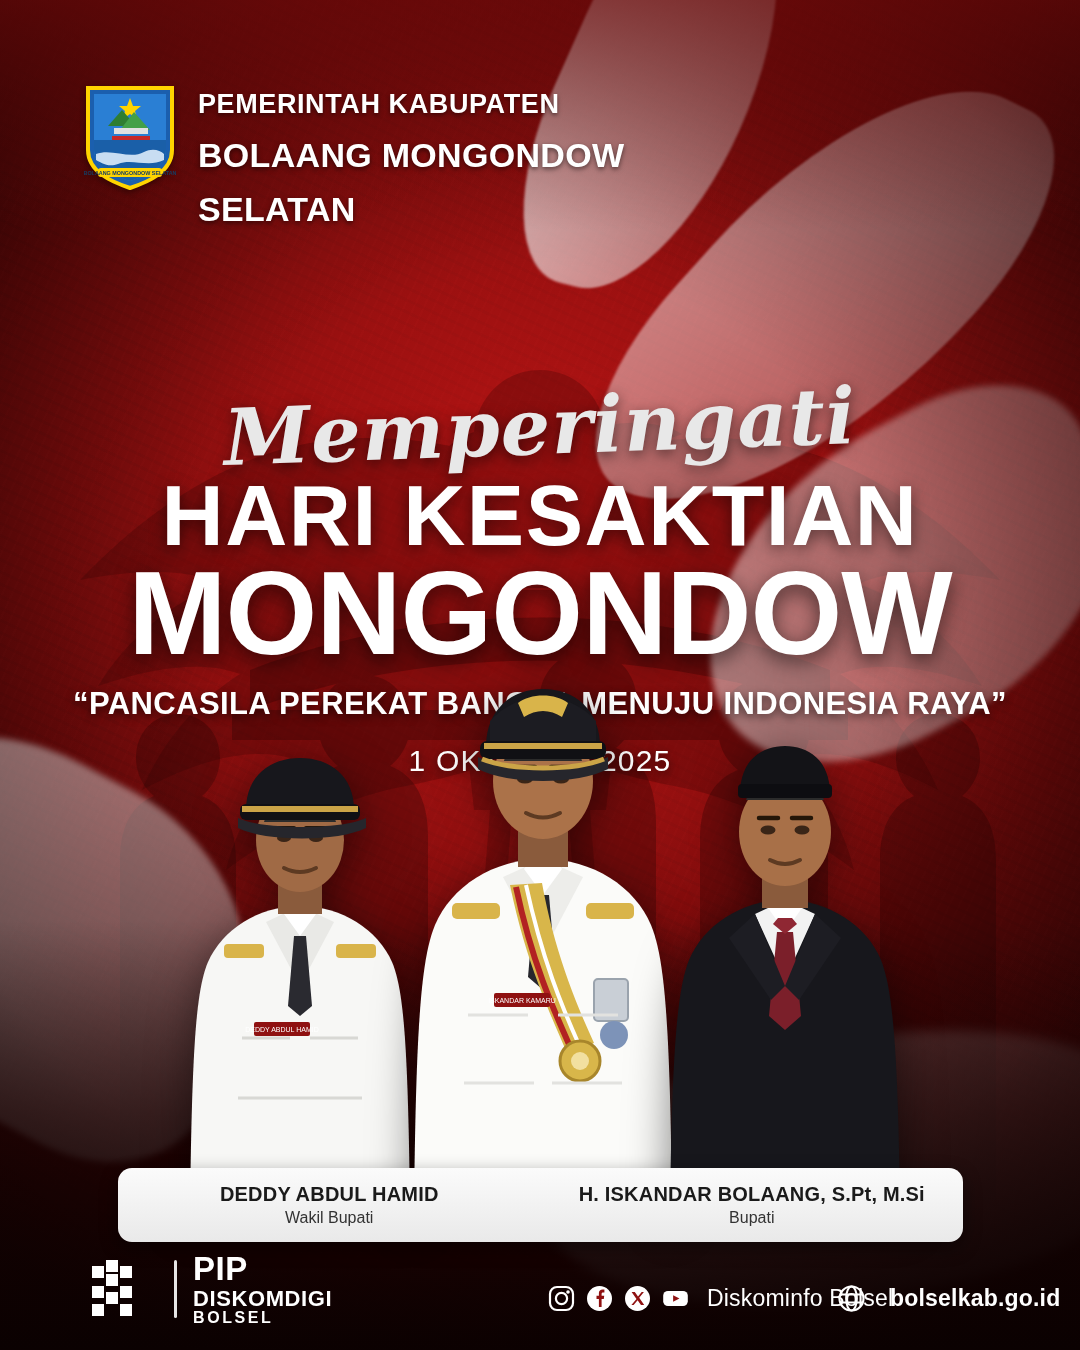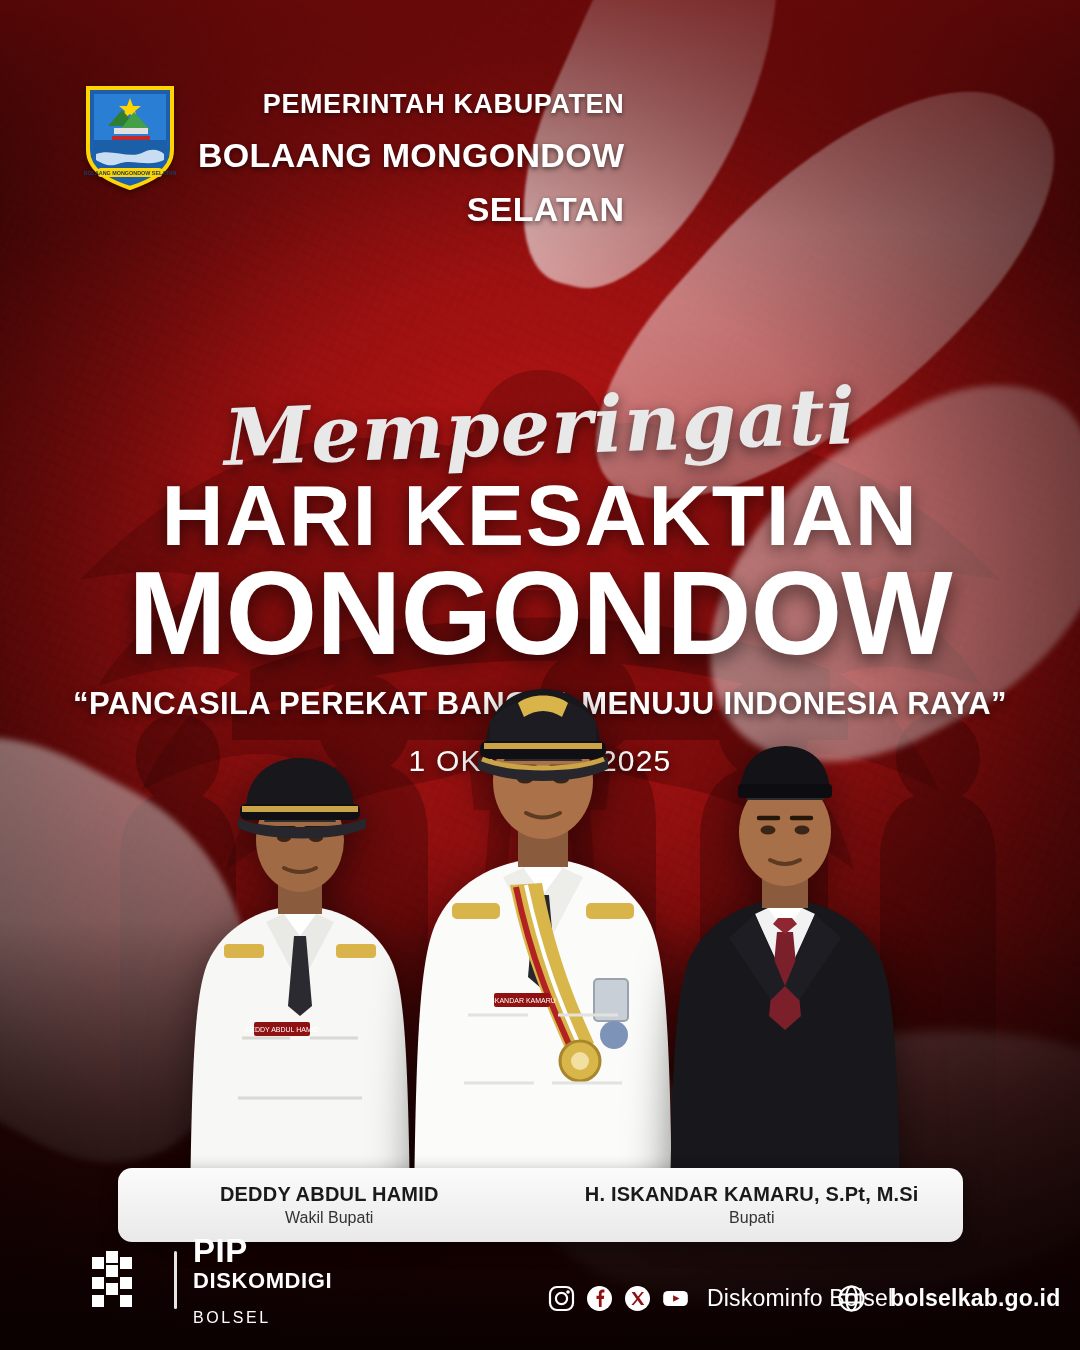--- a/index.html
+++ b/index.html
@@ -109,21 +109,21 @@
   }
   .monument svg { width: 100%; height: 100%; display: block; }
 
   
   .header {
     position: absolute; top: 82px; left: 0; right: 0;
     height: 130px;
   }
   .gov-block {
     position: absolute; left: 84px; top: 0;
-    display: flex; align-items: flex-start; gap: 22px; text-align: right;
+    display: flex; align-items: flex-start; gap: 22px;
   }
   .crest {
     width: 92px; height: 108px; position: relative; flex: none;
     filter: drop-shadow(0 2px 3px rgba(0,0,0,.45));
   }
   .crest svg { width: 100%; height: 100%; display: block; }
   .gov-text { padding-top: 8px; }
   .gov-line1 {
     color: #fff; font-size: 27px; font-weight: bold; letter-spacing: .6px;
     line-height: 1.1;
@@ -246,21 +246,21 @@
     display: flex; align-items: center; gap: 16px;
   }
   .pip-mark { width: 66px; height: 58px; }
   .pip-mark svg { width: 100%; height: 100%; display:block; }
   .pip-div {
     width: 3px; height: 58px; background: #fff; opacity: .9; border-radius: 2px;
   }
   .pip-text { color: #fff; line-height: 1; }
   .pip-text .l1 { font-size: 33px; font-weight: bold; letter-spacing: .5px; }
   .pip-text .l2 { font-size: 22px; font-weight: bold; letter-spacing: .6px; margin-top: 3px;}
-  .pip-text .l3 { font-size: 16px; font-weight: normal; letter-spacing: 2.6px; margin-top: 18px;}
+  .pip-text .l3 { font-size: 16px; font-weight: bold; letter-spacing: 2.6px; margin-top: 0;}
 
   .social {
     position: absolute; left: 548px; bottom: 38px;
     display: flex; align-items: center; gap: 11px;
   }
   .soc-ico { width: 27px; height: 27px; display:block; }
   .soc-ico svg { width:100%; height:100%; display:block; }
   .soc-label { color: #fff; font-size: 23px; margin-left: 7px; letter-spacing: .2px; }
 
   .website {
@@ -464,21 +464,21 @@
       </svg>
     </div>
   </div>
 
   <div class="nameplate">
     <div class="np-cell">
       <div class="np-name">DEDDY ABDUL HAMID</div>
       <div class="np-role">Wakil Bupati</div>
     </div>
     <div class="np-cell">
-      <div class="np-name">H. ISKANDAR KAMARU, S.Pt, M.Si</div>
+      <div class="np-name">H. ISKANDAR BOLAANG, S.Pt, M.Si</div>
       <div class="np-role">Bupati</div>
     </div>
   </div>
 
   <div class="footer">
     <div class="pip-logo">
       <div class="pip-mark">
         <svg viewBox="0 0 66 58" xmlns="http://www.w3.org/2000/svg">
           <g fill="#ffffff">
             <rect x="0" y="6" width="12" height="12"></rect>

